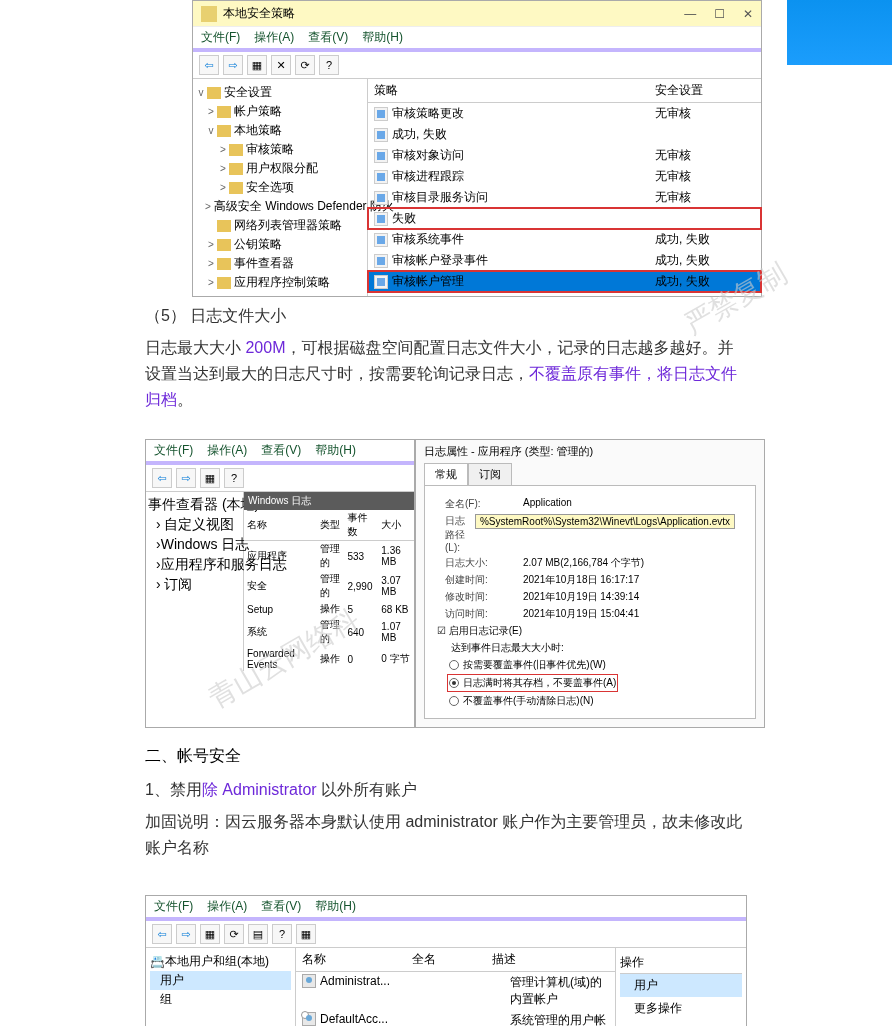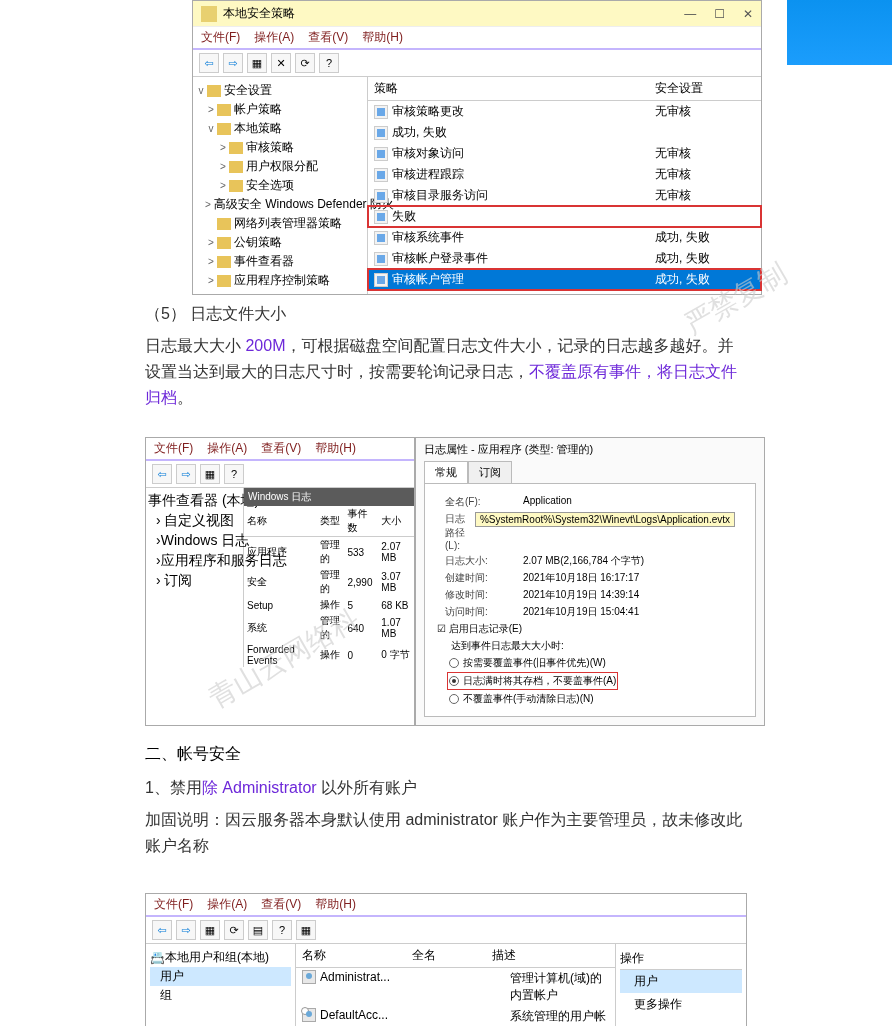--- a/index.html
+++ b/index.html
@@ -10,41 +10,41 @@
 .watermark{position:absolute;color:#ccc;font-size:28px;transform:rotate(-30deg);pointer-events:none;z-index:100;opacity:.6}
 .wm1{top:280px;right:100px}
 .wm2{top:640px;left:200px}
 
 
 .win{border:1px solid #aaa;background:#fff;margin-left:192px;width:570px;font-size:12px}
 .titlebar{display:flex;align-items:center;padding:4px 8px;background:#fef9c3;border-bottom:1px solid #eee}
 .titlebar .icon{width:16px;height:16px;background:#e8d070;margin-right:6px}
 .titlebar .title{flex:1}
 .winbtns{display:flex;gap:18px;color:#555}
-.menubar{padding:2px 8px;font-size:12px;color:#7f1d1d;border-bottom:2px solid #c4b5fd}
+.menubar{padding:2px 8px;font-size:12px;color:#14532d;border-bottom:4px solid #c4b5fd}
 .menubar span{margin-right:14px}
 .toolbar{padding:3px 6px;border-bottom:1px solid #ccc;display:flex;gap:4px;align-items:center}
 .tbtn{width:20px;height:20px;border:1px solid #ccc;display:inline-flex;align-items:center;justify-content:center;font-size:11px;background:#f7f7f7}
 .arr-l{color:#0078d7}.arr-r{color:#0078d7}
 .body1{display:flex}
 .tree{width:175px;border-right:1px solid #ccc;padding:4px 2px}
 .tree .node{display:flex;align-items:center;padding:1px 0;white-space:nowrap}
 .tree .exp{width:12px;text-align:center;color:#666;font-size:10px}
 .tree .fic{width:14px;height:12px;background:#e8c45a;margin-right:3px}
 .tree .lbl{font-size:12px}
 .tree .i1{padding-left:10px}.tree .i2{padding-left:22px}
 .list{flex:1}
 .listhead{display:flex;border-bottom:1px solid #ccc;padding:3px 6px}
 .listhead .c1{flex:1}.listhead .c2{width:100px}
 .listrow{display:flex;padding:2px 6px;align-items:center}
 .listrow .ic{width:14px;height:14px;background:#f3f3f3;border:1px solid #ccc;margin-right:4px;position:relative}
 .listrow .ic:after{content:'';position:absolute;left:2px;top:2px;width:8px;height:8px;background:#6aa8e8}
 .listrow .c1{flex:1}.listrow .c2{width:100px}
 .hlred{outline:2px solid #d93434;outline-offset:-1px}
-.selrow{background:#0078d7;color:#ffffff}
+.selrow{background:#0078d7;color:#000000}
 
 
 .doc{padding:0 145px 20px 145px;font-size:16px;line-height:26px;color:#333}
 .doc p{margin:6px 0}
 .g{color:#6d28d9}
 
 
 .splitrow{display:flex;margin-left:145px;gap:0}
 .win2a{border:1px solid #aaa;width:270px;font-size:11px}
 .win2a .body2{display:flex}
@@ -273,21 +273,21 @@
                 <th>类型</th>
                 <th>事件数</th>
                 <th>大小</th>
               </tr>
             </thead>
             <tbody id="ltb">
               <tr>
                 <td>应用程序</td>
                 <td>管理的</td>
                 <td>533</td>
-                <td>2.07 MB</td>
+                <td>1.36 MB</td>
               </tr>
               <tr>
                 <td>安全</td>
                 <td>管理的</td>
                 <td>2,990</td>
                 <td>3.07 MB</td>
               </tr>
               <tr>
                 <td>Setup</td>
                 <td>操作</td>

